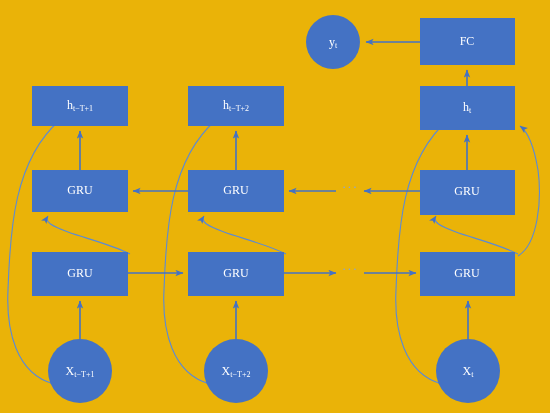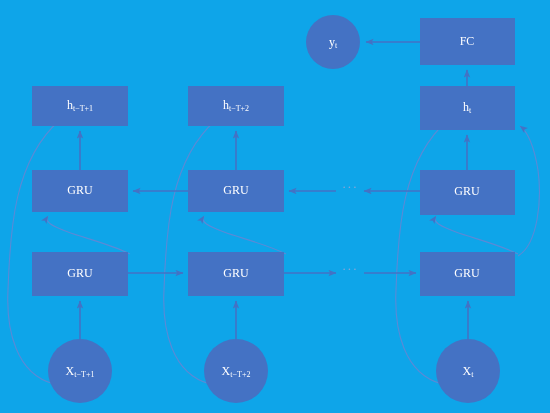--- a/index.html
+++ b/index.html
@@ -1,17 +1,17 @@
 <!DOCTYPE html>
 <html><head>
 <meta charset="utf-8">
 <style>
   html,body{margin:0;padding:0;background:#ffffff;}
   body{font-family:"Liberation Serif", serif;}
-  #stage{position:relative;width:550px;height:413px;background:#0ea5e9;overflow:hidden;}
+  #stage{position:relative;width:550px;height:413px;background:#eab308;overflow:hidden;}
   #diagram{position:absolute;left:0;top:0;width:550px;height:413px;}
   .node-label{fill:#ffffff;font-family:"Liberation Serif", serif;font-size:12px;text-anchor:middle;dominant-baseline:middle;}
   .node-label .sub{font-size:8px;}
   .ellipsis{fill:#8aa6d8;font-family:"Liberation Serif", serif;font-size:13px;text-anchor:middle;letter-spacing:1px;}
   .shape{fill:#4472C4;}
   .edge{fill:none;stroke:#4472C4;stroke-width:1.6;}
   .edge-thin{fill:none;stroke:#5B8AD6;stroke-width:1.1;}
 </style>
 </head>
 <body>

